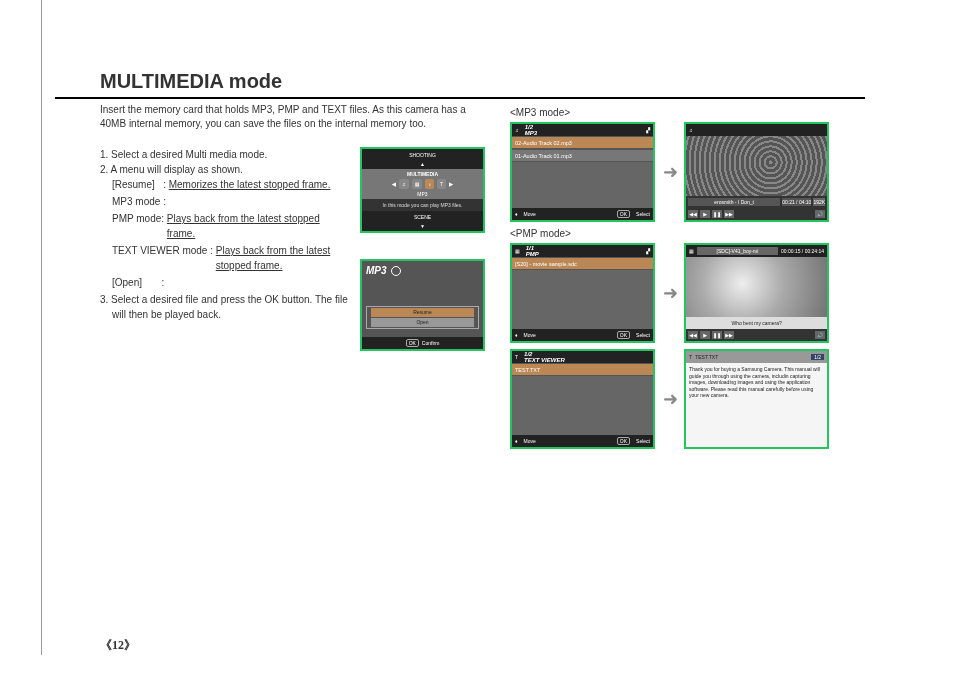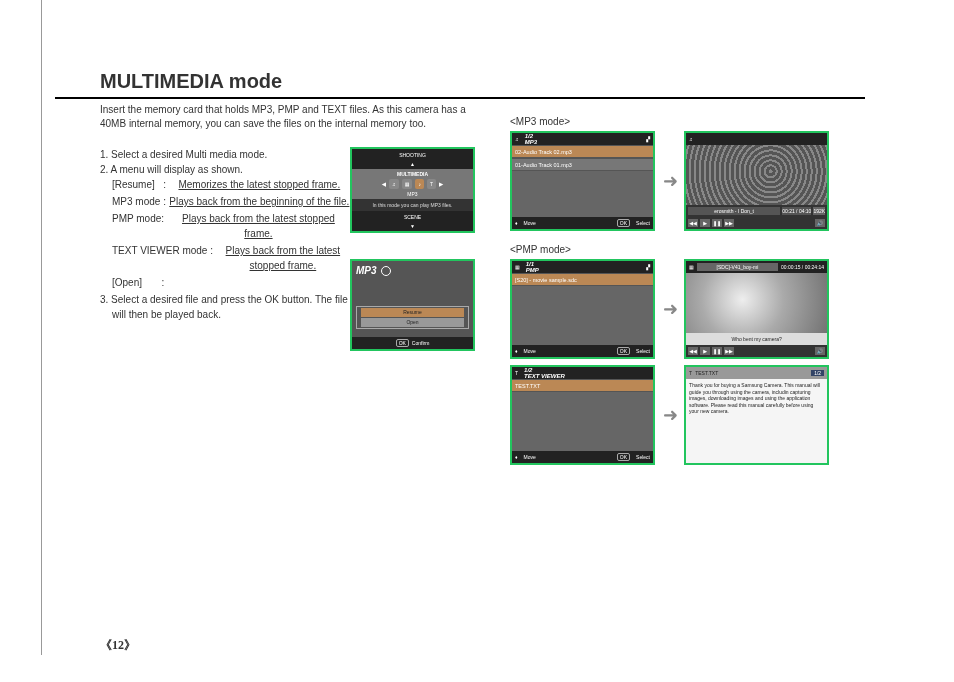--- a/index.html
+++ b/index.html
@@ -39,44 +39,44 @@
     padding: 4px 0 0 45px;
     gap: 20px;
   }
   .col-left { width: 390px; }
   .col-right { width: 375px; }
   .intro {
     font-size: 10px;
     line-height: 1.4;
     margin-bottom: 16px;
   }
-  .steps-wrap { display: flex; }
+  .steps-wrap { display: flex; gap: 10px; }
   .steps { font-size: 10px; line-height: 1.5; width: 250px; }
   .steps .num { padding-left: 12px; text-indent: -12px; }
-  .defs { padding-left: 12px; text-align: center; }
+  .defs { padding-left: 12px; }
   .def-row { display: flex; margin-bottom: 2px; }
   .def-label { white-space: pre; }
   .def-text { flex: 1; text-decoration: underline; }
   .mini-stack { width: 125px; display: flex; flex-direction: column; gap: 26px; }
 
   .lcd {
     width: 125px;
     background: #555;
     border: 2px solid #22c55e;
     font-size: 5.5px;
     color: #fff;
     position: relative;
   }
   .lcd-sm { height: 92px; }
   .lcd-menu {
     height: 86px; background:#333;
     display:flex; flex-direction:column;
   }
 
-  .mode-label { font-size: 10px; margin: 13px 0 4px 0; color:#333; }
+  .mode-label { font-size: 10px; margin: 4px 0 4px 0; color:#333; }
   .mode-row { display: flex; align-items: center; gap: 8px; margin-bottom: 6px; }
   .arrow-big {
     font-size: 18px; color: #888; letter-spacing:-2px;
   }
   .lcd-big { width: 145px; height: 100px; }
 
   
   .bar-top, .bar-bot {
     background:#444; height:12px; display:flex; align-items:center;
     padding:0 3px; gap:3px; font-size:5px;
@@ -130,21 +130,20 @@
         <div class="steps">
           <div class="num">1. Select a desired Multi media mode.</div>
           <div class="num">2. A menu will display as shown.</div>
           <div class="defs">
             <div class="def-row">
                 <span class="def-label">[Resume]   : </span>
                 <span class="def-text">Memorizes the latest stopped frame.</span>
               </div>
             <div class="def-row">
                 <span class="def-label">MP3 mode : </span>
-                <span class="def-text">Plays back from the beginning of the file.</span>
               </div>
             <div class="def-row">
                 <span class="def-label">PMP mode: </span>
                 <span class="def-text">Plays back from the latest stopped frame.</span>
               </div>
             <div class="def-row">
                 <span class="def-label">TEXT VIEWER mode : </span>
                 <span class="def-text">Plays back from the latest stopped frame.</span>
               </div>
             <div class="def-row">

